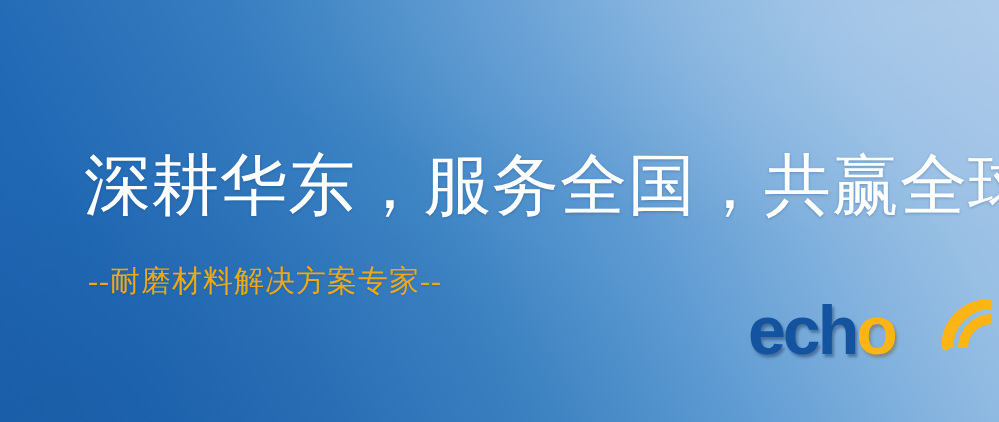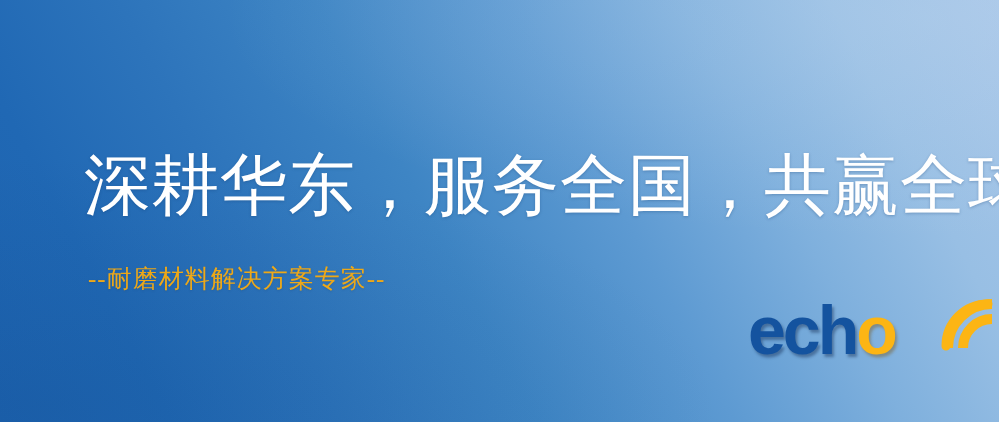--- a/index.html
+++ b/index.html
@@ -48,21 +48,21 @@
     white-space: nowrap;
     text-shadow: 0 1px 3px rgba(20,60,110,0.30);
     z-index: 3;
   }
 
   .subtitle {
     position: absolute;
     left: 88px;
     top: 266px;
     font-family: "Liberation Serif", "DejaVu Serif", serif;
-    font-size: 25px;
+    font-size: 30px;
     line-height: 1;
     color: #eda818;
     letter-spacing: 1px;
     white-space: nowrap;
     text-shadow: 0 1px 2px rgba(30,70,120,0.25);
     z-index: 3;
   }
 
   
   #logo {

